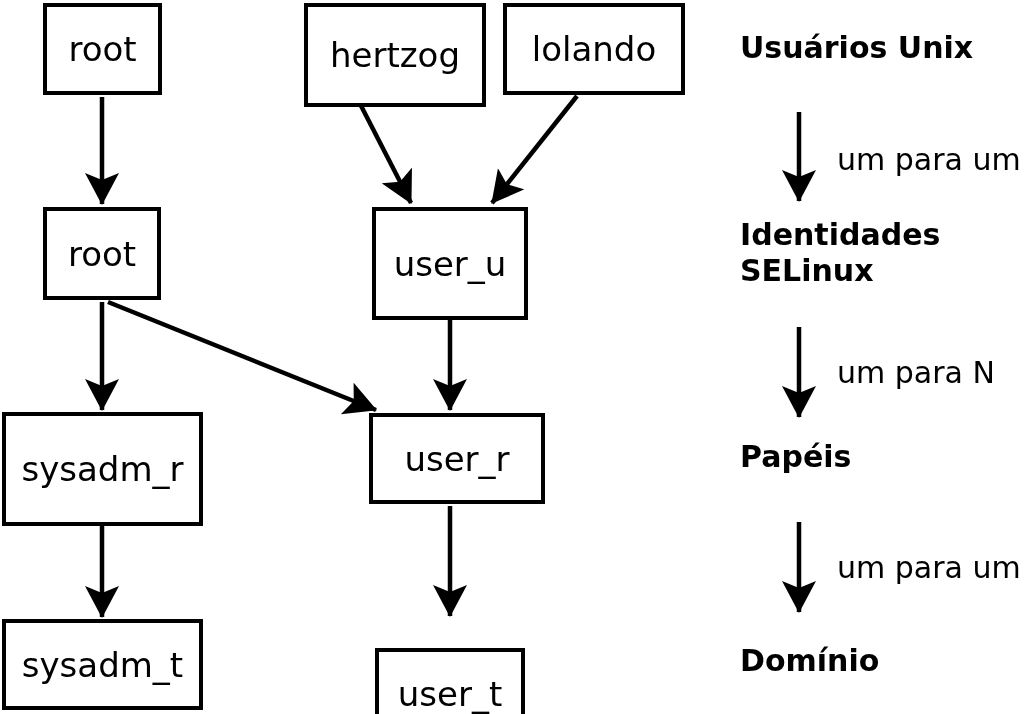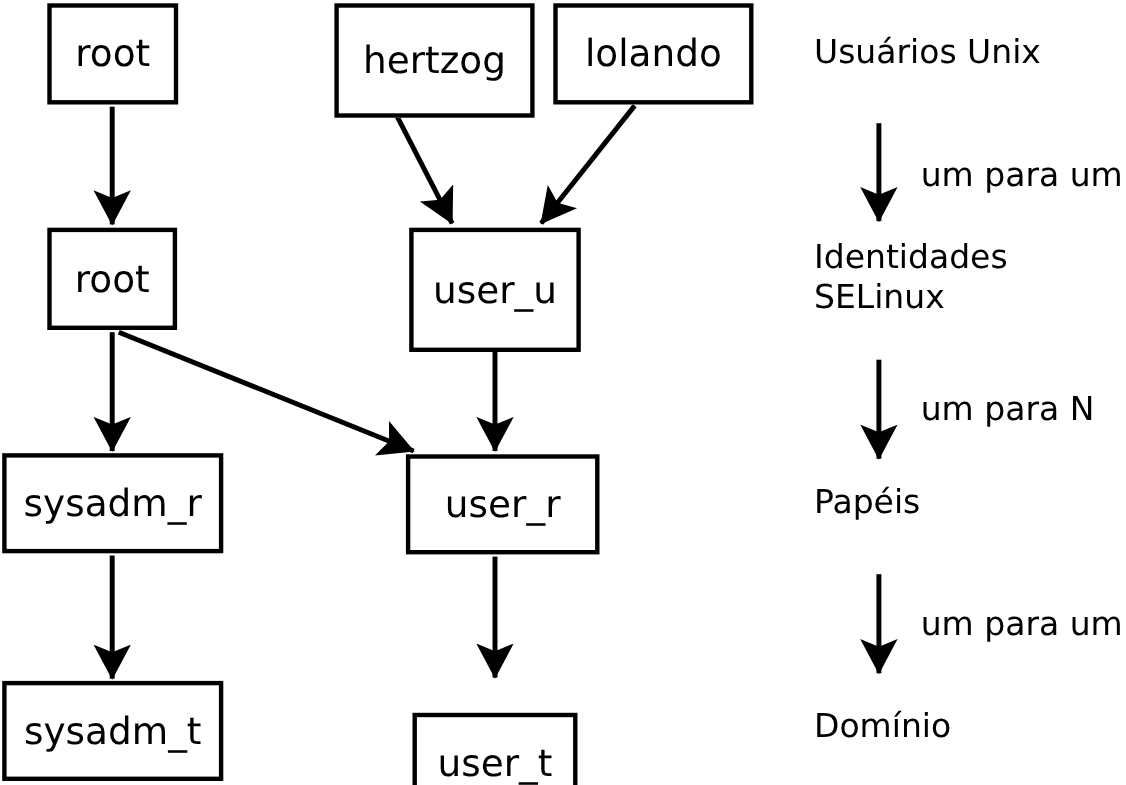--- a/index.html
+++ b/index.html
@@ -26,29 +26,29 @@
     background:var(--box-fill);
     display:flex;align-items:center;justify-content:center;
     font-size:34px;line-height:1;
     white-space:nowrap;
   }
   .legend-label{
     position:absolute;
     font-size:30px;line-height:36px;
     white-space:nowrap;
   }
-  .legend-heading{font-weight:normal;}
+  .legend-heading{font-weight:bold;}
   .wrap{white-space:normal;}
   
   .n-unix-root    {left:43px;  top:3px;   width:119px; height:92px;}
   .n-unix-hertzog {left:265px; top:3px;   width:182px; height:104px;margin-left:39px;}
   .n-unix-lolando {left:487px; top:3px;   width:182px; height:92px;margin-left:16px;}
   .n-sel-root     {left:43px;  top:207px; width:118px; height:93px;}
   .n-sel-user-u   {left:372px; top:207px; width:156px; height:113px;}
-  .n-role-sysadm-r{left:2px;   top:412px; width:201px; height:91px;}
+  .n-role-sysadm-r{left:2px;   top:412px; width:201px; height:114px;}
   .n-role-user-r  {left:369px; top:413px; width:176px; height:91px;}
   .n-dom-sysadm-t {left:2px;   top:619px; width:201px; height:91px;}
   .n-dom-user-t   {left:375px; top:648px; width:150px; height:92px;}
   
   .lg-unix   {left:740px; top:30px;}
   .lg-map1   {left:837px; top:142px;}
   .lg-ident  {left:740px; top:217px; width:256px;}
   .lg-map2   {left:837px; top:355px;}
   .lg-papeis {left:740px; top:439px;}
   .lg-map3   {left:837px; top:550px;}

